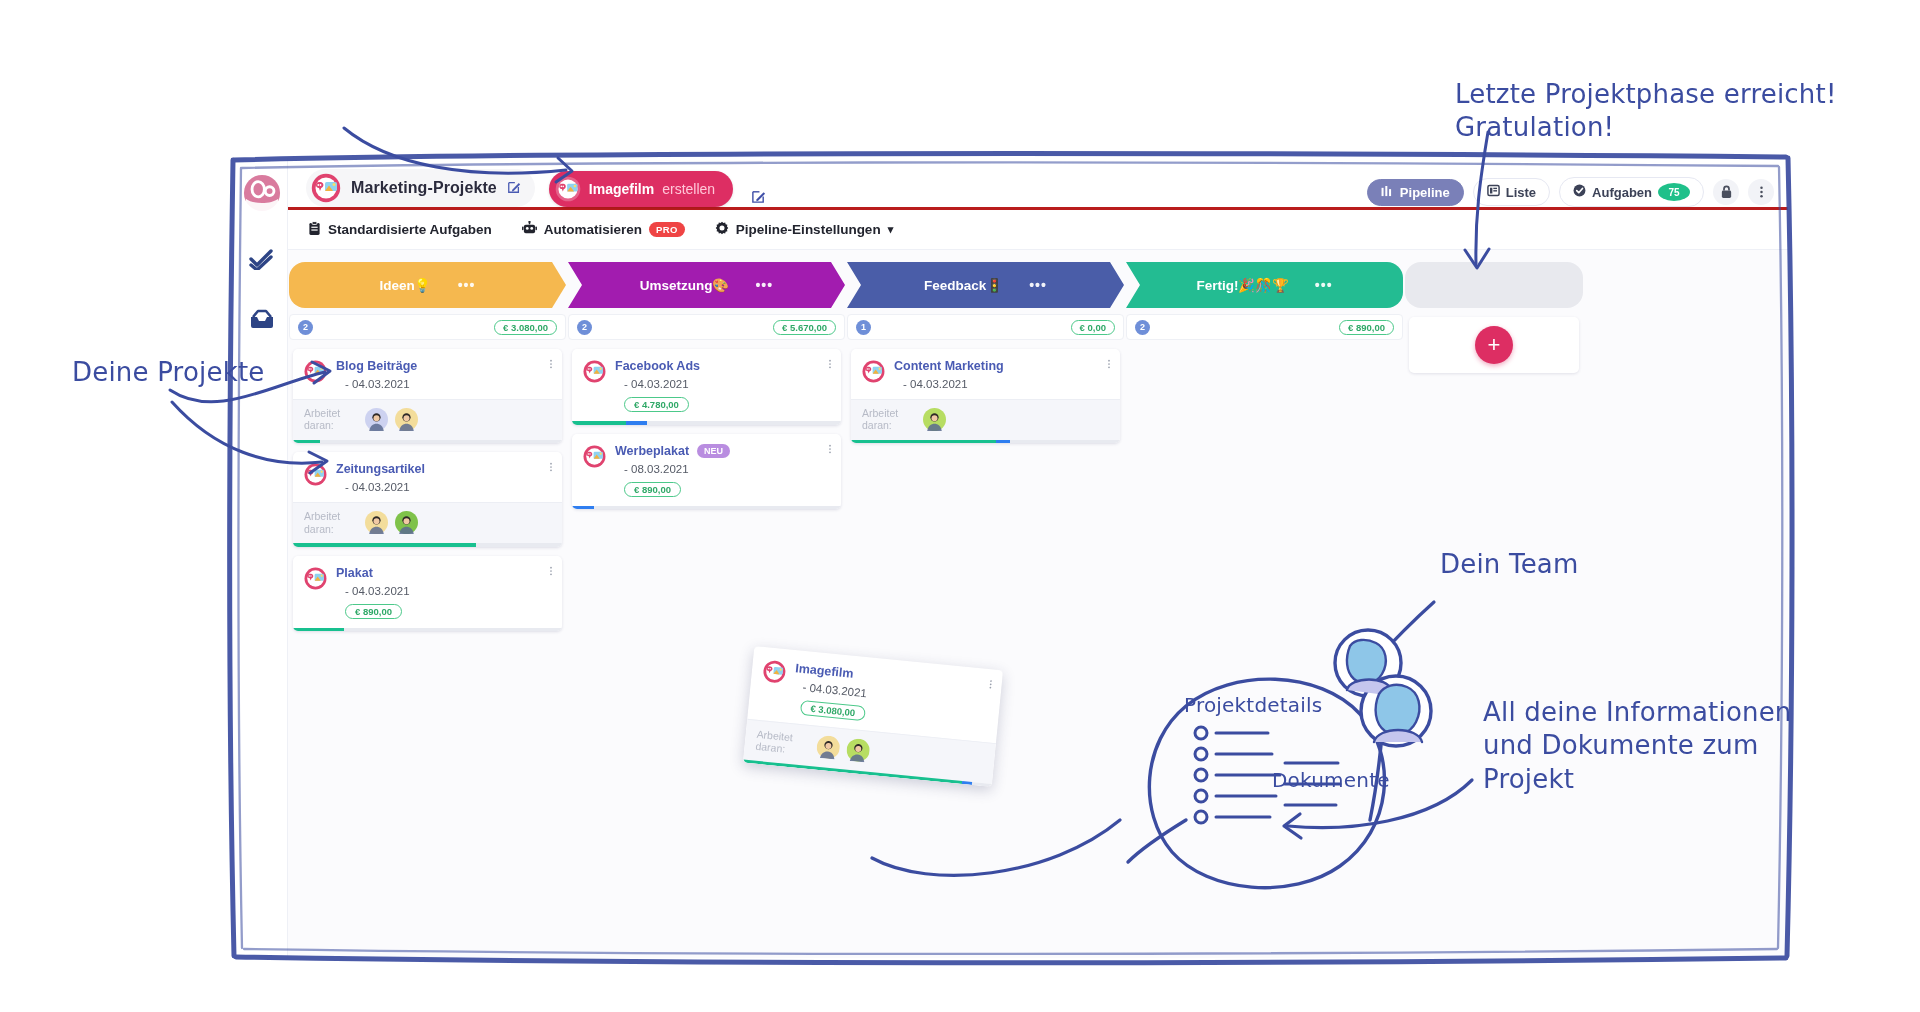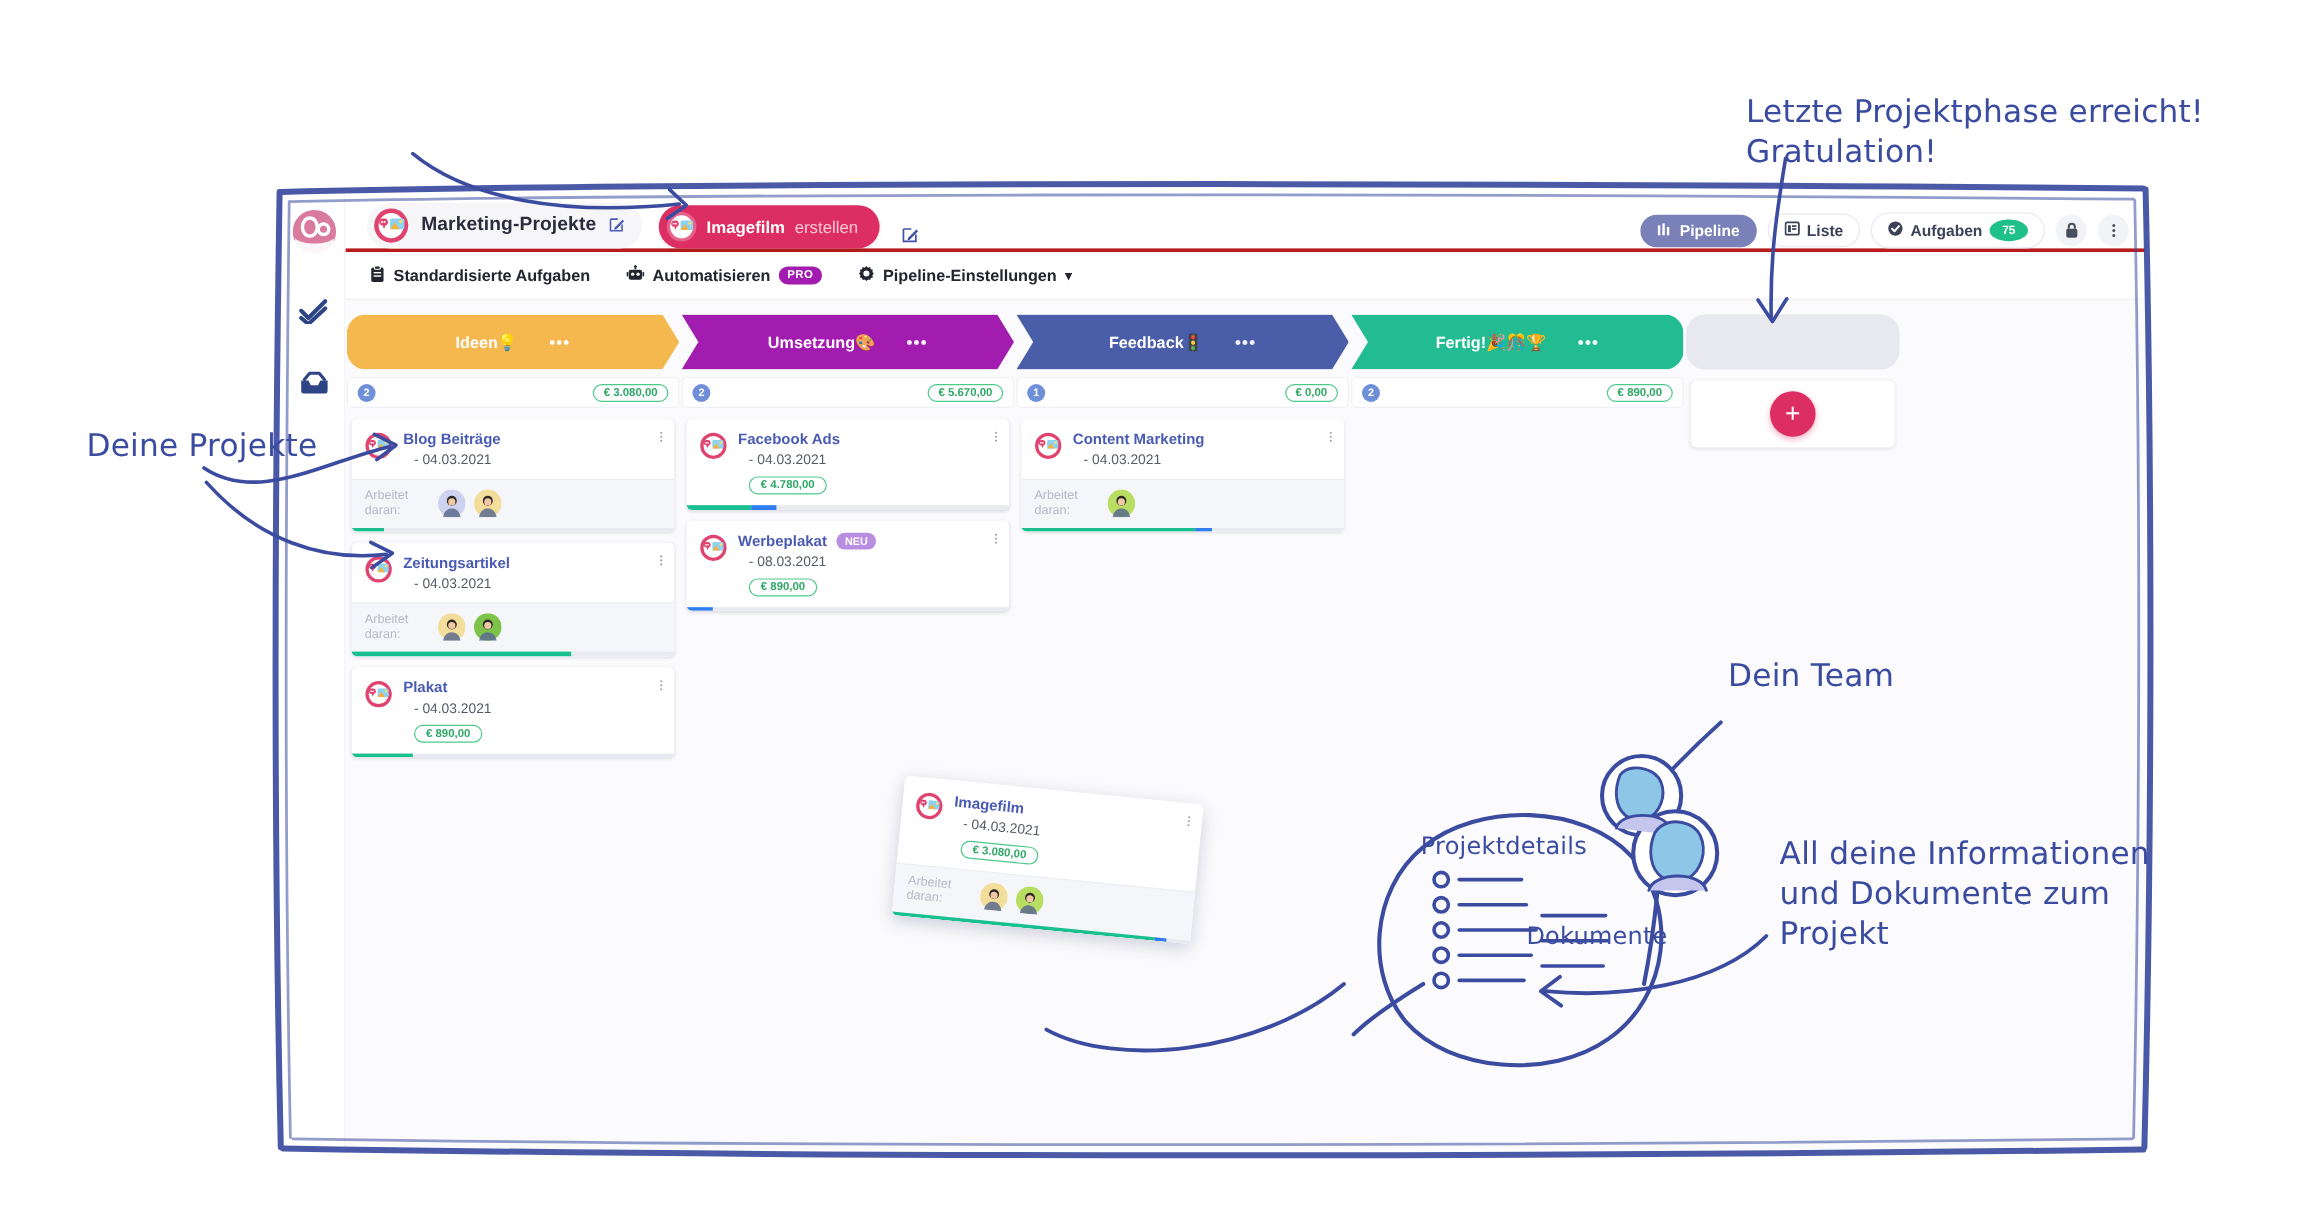--- a/index.html
+++ b/index.html
@@ -98,21 +98,21 @@
 
   
   .subbar {
     height: 40px; flex: 0 0 40px;
     display: flex; align-items: center; gap: 30px;
     padding: 0 20px;
     border-bottom: 1px solid #eef0f6;
     background: #fff;
   }
   .sub-item { display: flex; align-items: center; gap: 7px; font-size: 13.5px; font-weight: 700; color: #22242e; cursor: pointer; }
-  .pro-pill { background: #a21caf; color: #fff; font-size: 9.5px; font-weight: 700; border-radius: 8px; padding: 2px 7px; letter-spacing: .4px; }
+  .pro-pill { background: #ef4444; color: #fff; font-size: 9.5px; font-weight: 700; border-radius: 8px; padding: 2px 7px; letter-spacing: .4px; }
 
   
   .board { flex: 1; background: #fbfbfd; display: flex; overflow: hidden; padding: 0; }
   .col { width: 279px; flex: 0 0 279px; display: flex; flex-direction: column; min-width: 0; }
   .col.ghost { flex: 0 0 180px; width: 180px; }
 
   .stage-hdr {
     height: 46px; margin: 12px 1px 0 1px;
     display: flex; align-items: center; justify-content: center; gap: 26px;
     color: #fff; font-size: 13.5px; font-weight: 700;

